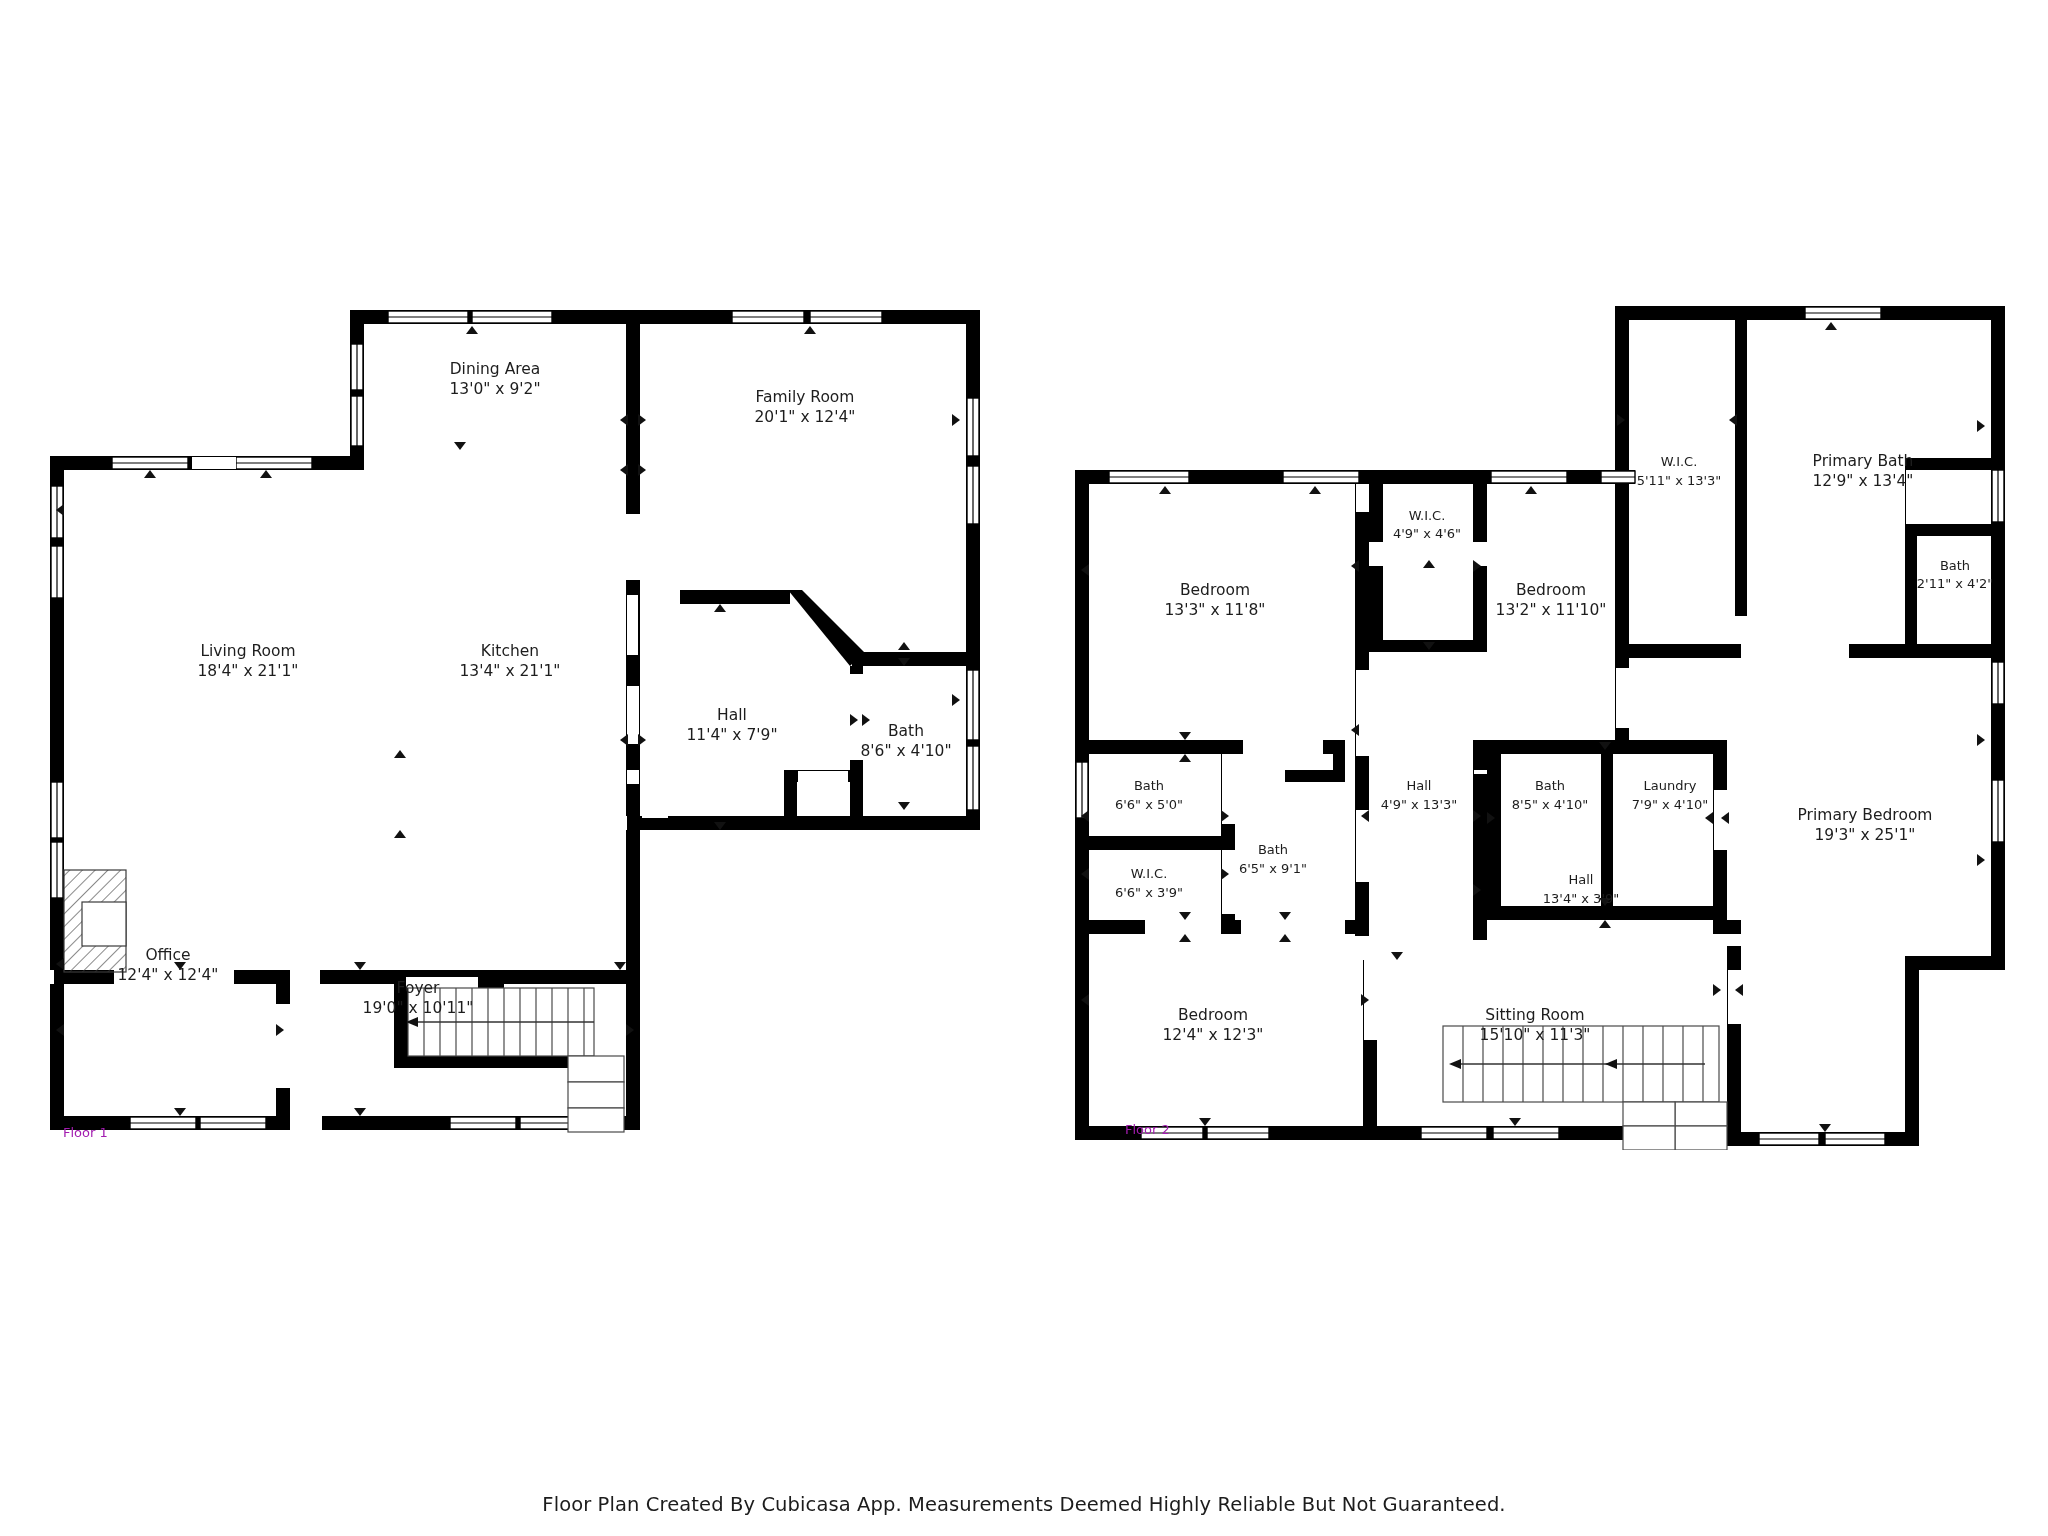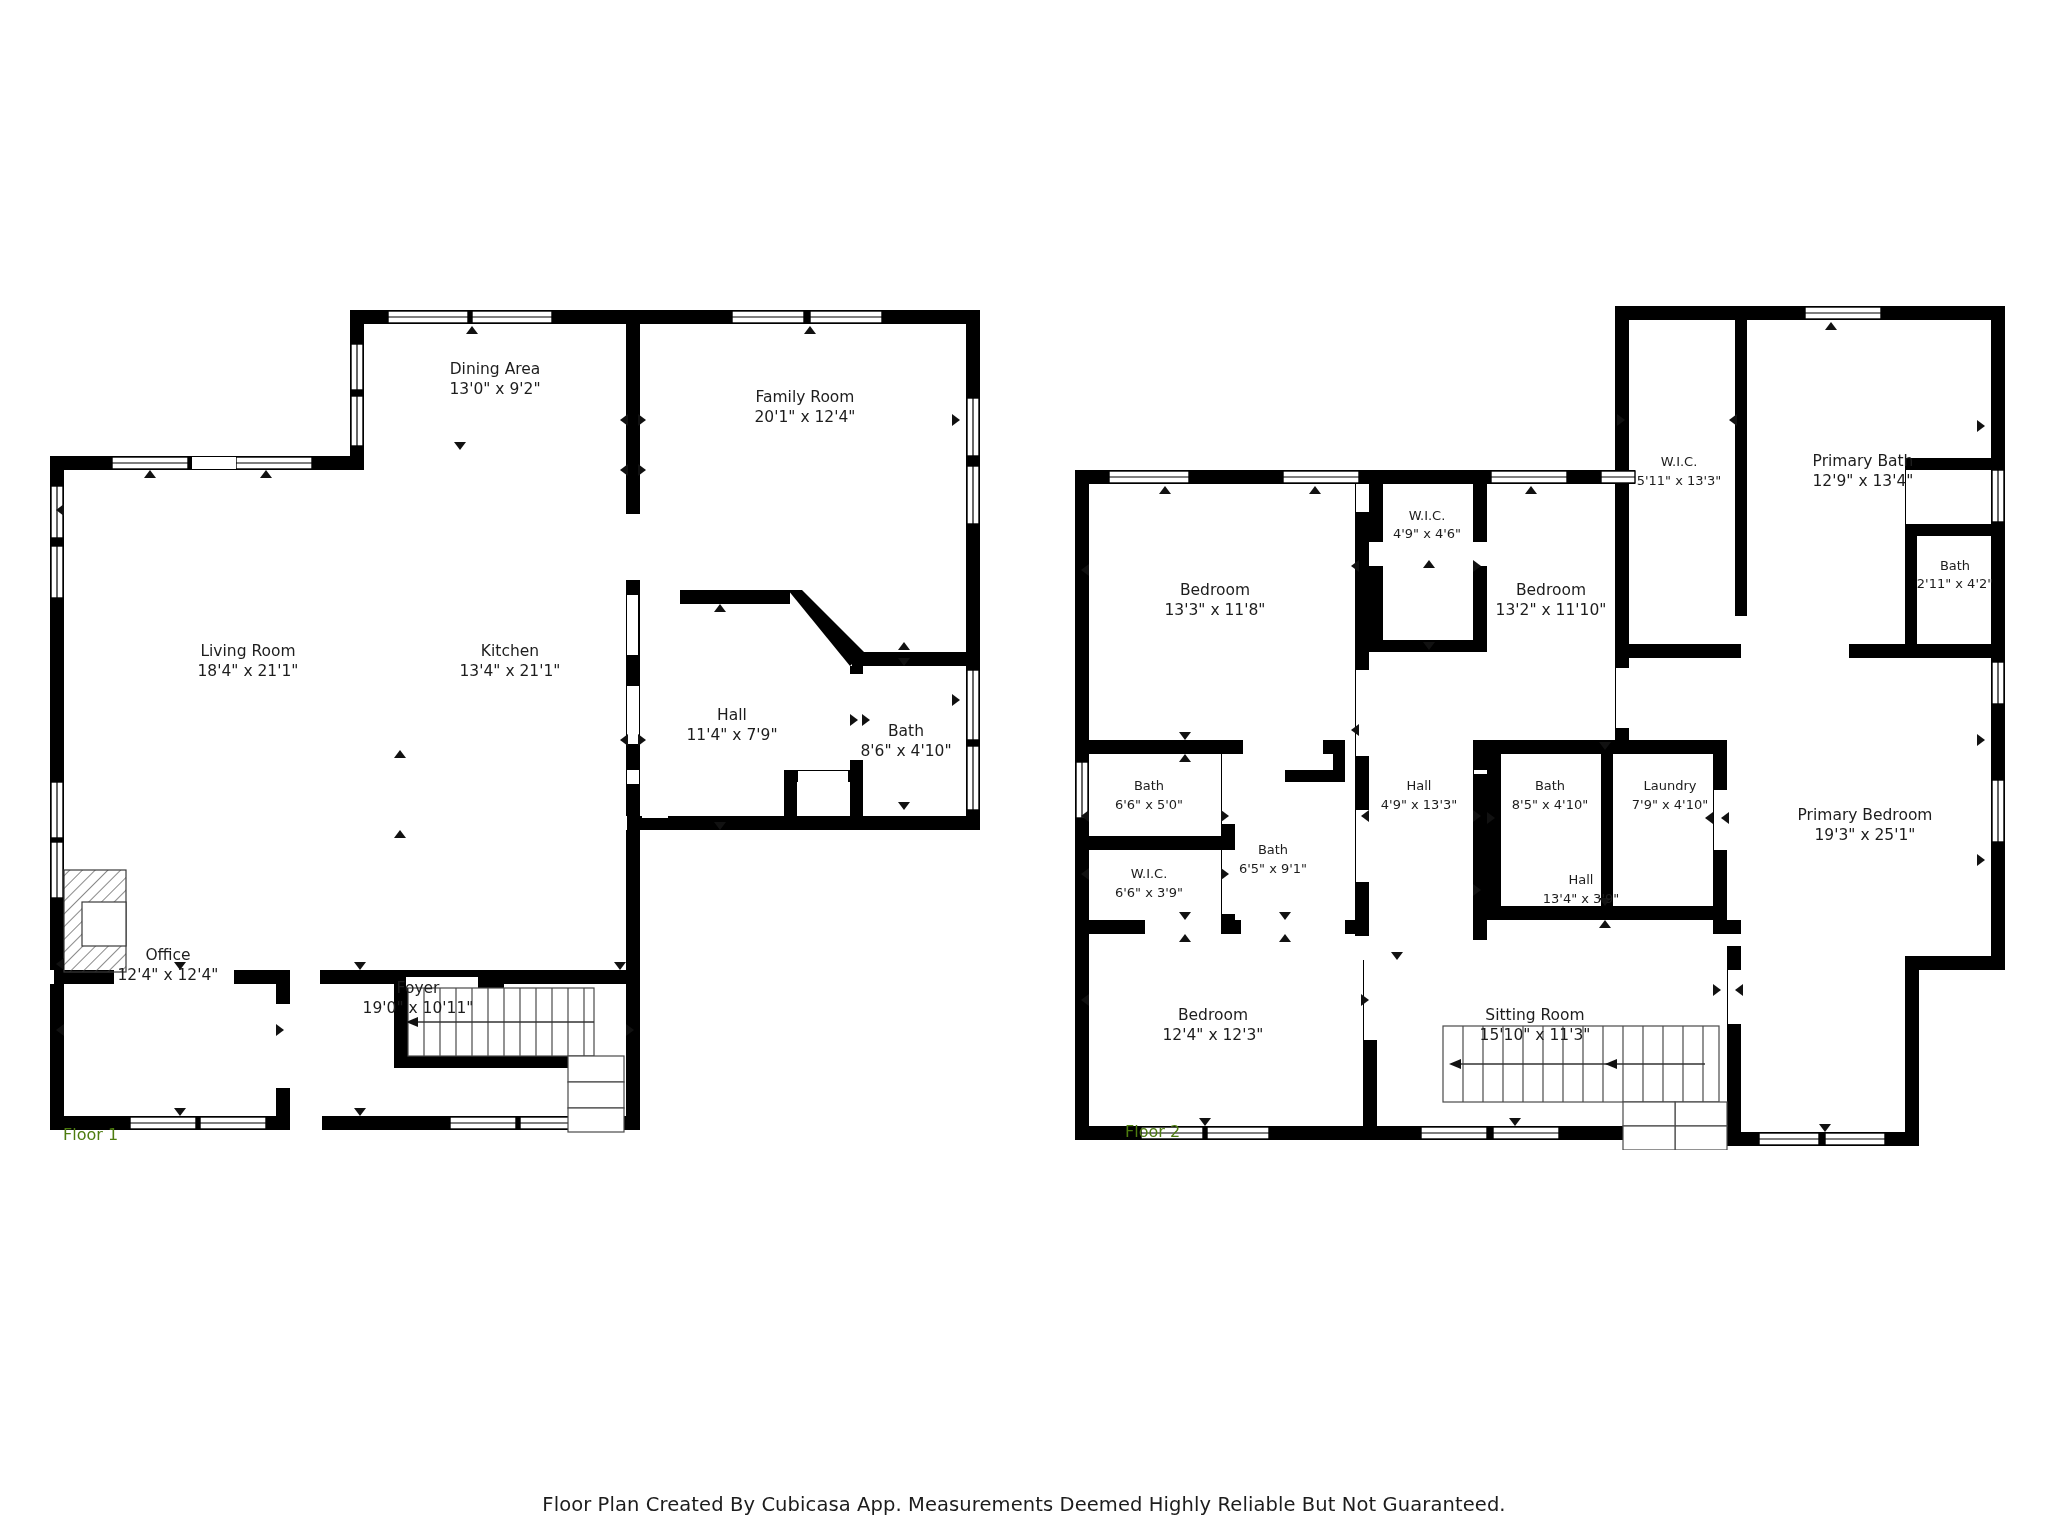--- a/index.html
+++ b/index.html
@@ -31,22 +31,22 @@
   .room-label-dim {
     font-size: 15.5px;
     fill: #1d1d1d;
     text-anchor: middle;
     font-family: "DejaVu Sans", "Liberation Sans", sans-serif;
   }
   .room-label-name.sm { font-size: 13px; }
   .room-label-dim.sm { font-size: 13px; }
   .floor-caption {
     position: absolute;
-    font-size: 16px;
-    color: #4d7c0f;
+    font-size: 13px;
+    color: #a21caf;
     font-family: "DejaVu Sans", "Liberation Sans", sans-serif;
     white-space: nowrap;
   }
   #floor1-caption { left: 63px; top: 1125px; }
   #floor2-caption { left: 1090px; top: 1122px; margin-left: 35px; }
   #bottom-credit {
     position: absolute;
     left: 0;
     top: 1493px;
     width: 2048px;

